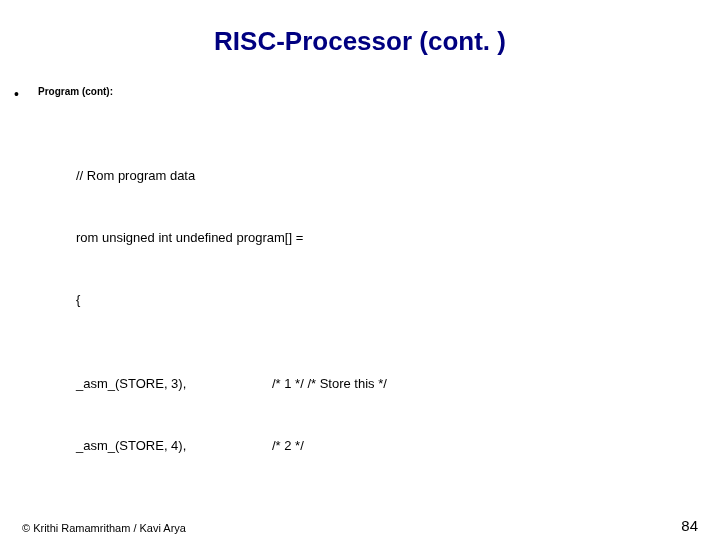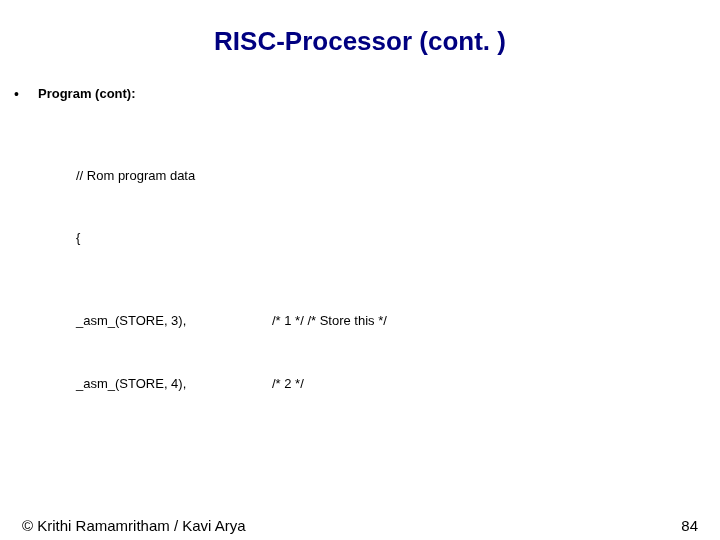--- a/index.html
+++ b/index.html
@@ -24,21 +24,21 @@
     font-family: "Comic Sans MS", "Comic Sans", cursive, sans-serif;
     color: #000080;
     font-weight: bold;
     font-size: 26px;
     padding-top: 18px;
   }
   .subhead {
     position: absolute;
     top: 78px;
     left: 38px;
-    font-size: 13px;
+    font-size: 10px;
     font-weight: bold;
   }
   .bullet-dot {
     position: absolute;
     top: 78px;
     left: 14px;
     font-size: 14px;
   }
   .code-block {
     position: absolute;
@@ -48,21 +48,21 @@
     line-height: 1.6;
     white-space: pre;
   }
   .code-row { display: block; }
   .col-a { display: inline-block; width: 196px; }
   .col-b { display: inline-block; }
   .footer {
     position: absolute;
     bottom: 14px;
     left: 22px;
-    font-size: 15px;
+    font-size: 11px;
     color: #000;
   }
   .pagenum {
     position: absolute;
     bottom: 14px;
     right: 22px;
     font-size: 15px;
     color: #000;
   }
 </style>
@@ -71,20 +71,21 @@
 
 <div class="slide">
 
   <div class="title">RISC-Processor (cont. )</div>
 
   <div class="bullet-dot">•</div>
   <div class="subhead">Program (cont):</div>
 
   <div class="code-block">
     <span class="code-row">// Rom program data</span>
+    <span class="code-row">rom unsigned int undefined program[] =</span>
     <span class="code-row">{</span>
 
     <span class="code-row"><span class="col-a">_asm_(STORE, 3),</span><span class="col-b">/* 1 */ /* Store this */</span></span>
     <span class="code-row"><span class="col-a">_asm_(STORE, 4),</span><span class="col-b">/* 2 */</span></span>
     
     
     
     
     
     

